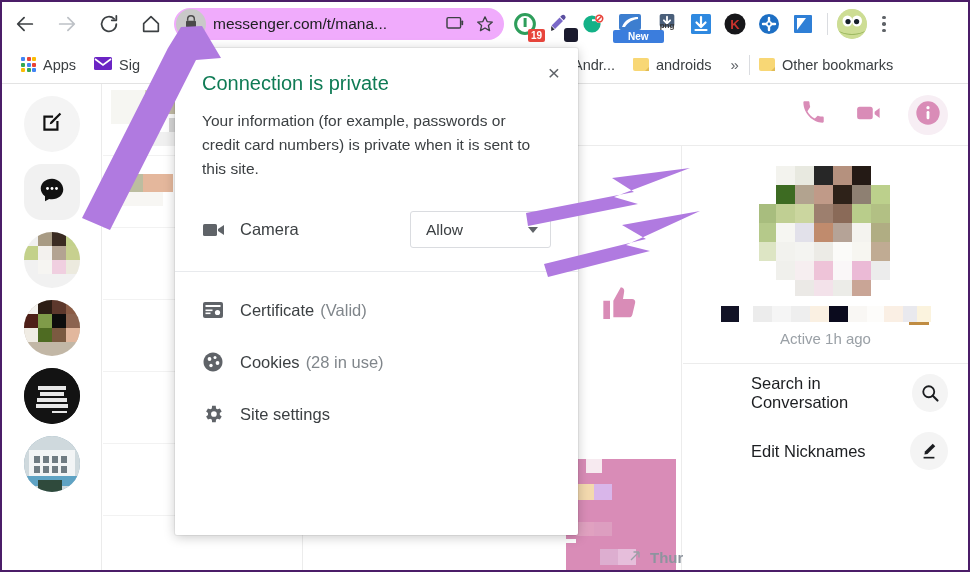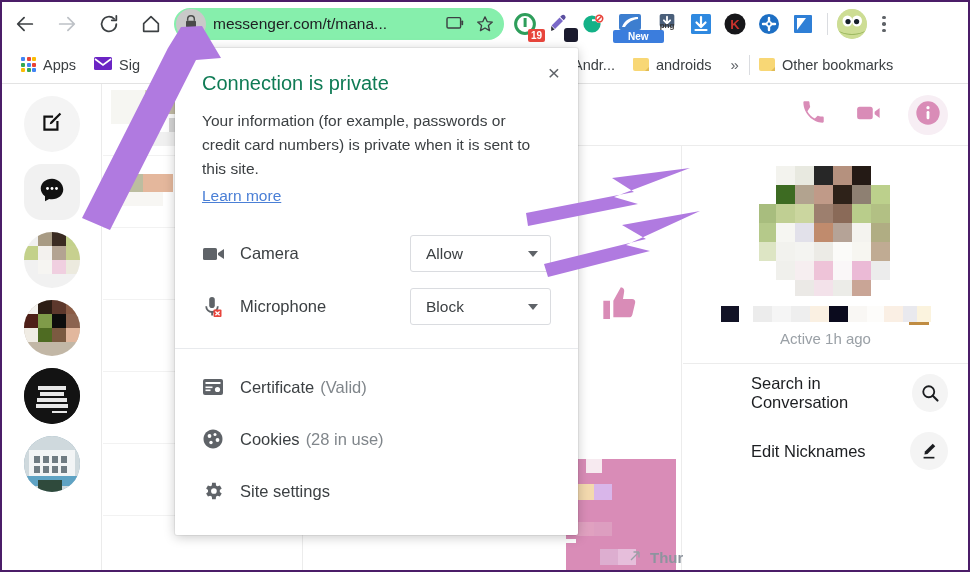--- a/index.html
+++ b/index.html
@@ -26,21 +26,21 @@
   .nav-btn {
     width: 38px; height: 38px; margin-left: 4px;
     display: flex; align-items: center; justify-content: center;
     border-radius: 50%;
   }
   .nav-btn svg { display: block; }
 
   .omnibox {
     position: absolute; left: 172px; top: 6px;
     width: 330px; height: 32px;
-    background: #86efac; border-radius: 16px;
+    background: #f0abfc; border-radius: 16px;
     display: flex; align-items: center;
   }
   .lock-circle {
     width: 30px; height: 30px; margin-left: 2px;
     background: #c9c9c9; border-radius: 50%;
     display: flex; align-items: center; justify-content: center;
     flex: none;
   }
   .url-text {
     font-size: 15.5px; color: #202124; margin-left: 7px;
@@ -626,53 +626,36 @@
     <div class="bm">
       <span class="folder-ico"></span>
       <span class="bm-label">Other bookmarks</span>
     </div>
   </div>
 
   <div class="popup">
     <div class="popup-close">×</div>
     <div class="popup-title">Connection is private</div>
     <div class="popup-desc">Your information (for example, passwords or credit card numbers) is private when it is sent to this site.</div>
-    <a class="popup-link" href="#">Learn more</a>
 
     <div class="perm-list">
       <div class="perm-row">
         <span class="perm-ico">
           <svg width="24" height="20" viewBox="0 0 24 20">
             <rect x="1" y="4" width="14" height="12" rx="1.6" fill="#5f6368"></rect>
             <path d="M16 9l6-4v10l-6-4z" fill="#5f6368"></path>
           </svg>
         </span>
         <span class="perm-label">Camera</span>
         <div class="select">
           <span class="select-val">Allow</span>
           <span class="caret"></span>
         </div>
       </div>
 
-      <div class="perm-row">
-        <span class="perm-ico">
-          <svg width="24" height="22" viewBox="0 0 24 22">
-            <rect x="7.2" y="1" width="5.6" height="11" rx="2.8" fill="#5f6368"></rect>
-            <path d="M4.2 10.2a5.8 5.8 0 0 0 11.6 0" stroke="#5f6368" stroke-width="1.8" fill="none"></path>
-            <rect x="9.2" y="15.5" width="1.8" height="4" fill="#5f6368"></rect>
-            <rect x="11.5" y="13.5" width="8" height="7.5" rx="1" fill="#e8453c"></rect>
-            <path d="M13.4 15.4l4.2 3.8M17.6 15.4l-4.2 3.8" stroke="#fff" stroke-width="1.3"></path>
-          </svg>
-        </span>
-        <span class="perm-label">Microphone</span>
-        <div class="select">
-          <span class="select-val">Block</span>
-          <span class="caret"></span>
-        </div>
-      </div>
 
     </div>
 
     <div class="popup-sep"></div>
 
     <div class="popup-actions">
       <div class="act-row">
         <span class="act-ico">
           <svg width="22" height="20" viewBox="0 0 22 20">
             <rect x="1" y="2" width="20" height="16" rx="2" fill="#5f6368"></rect>

